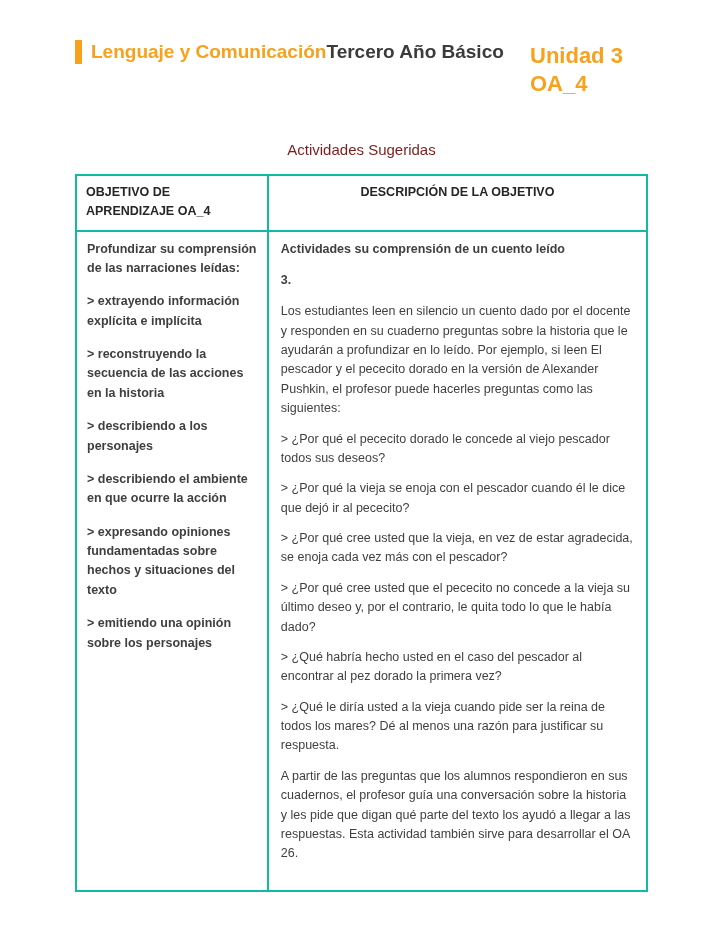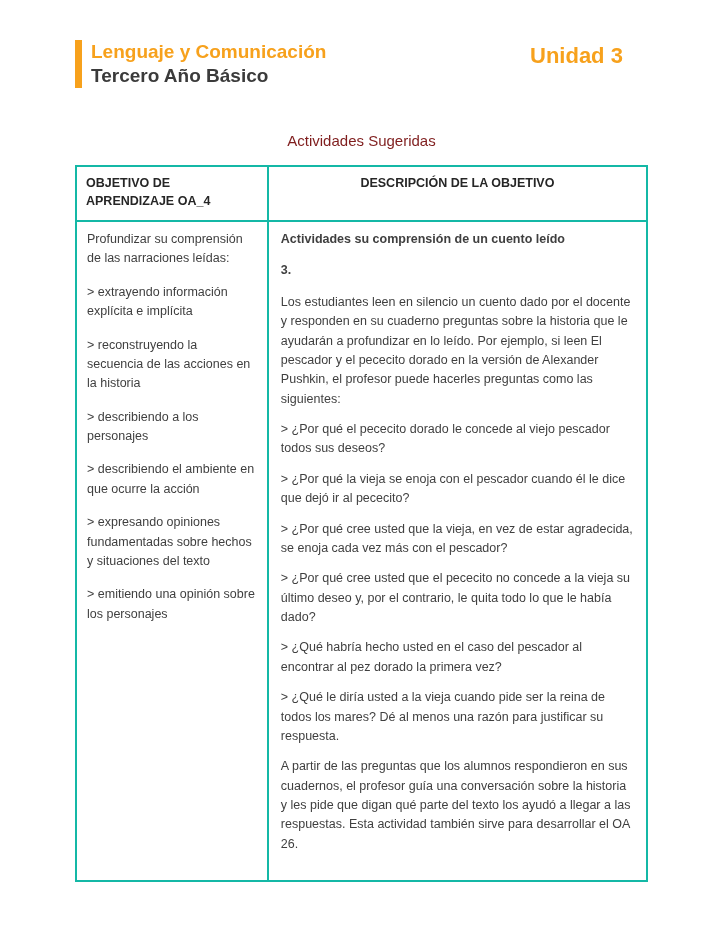--- a/index.html
+++ b/index.html
@@ -28,21 +28,21 @@
     display: flex;
     align-items: stretch;
   }
   .accent-bar {
     width: 7px;
     background: #F7A11C;
     margin-right: 9px;
   }
   .header-titles {
     display: flex;
-    flex-direction: column;
+    flex-direction: row;
     justify-content: flex-end;
   }
   .subject-title {
     font-size: 19px;
     font-weight: bold;
     color: #F7A11C;
     line-height: 1.25;
   }
   .grade-title {
     font-size: 19px;
@@ -96,21 +96,21 @@
   }
   .objective-cell {
     padding: 8px 10px 10px 10px;
   }
   .activity-cell {
     padding: 8px 12px 10px 12px;
   }
   .objective-cell p {
     margin: 0 0 14px 0;
     font-size: 12.5px;
-    font-weight: normal;
+    font-weight: bold;
     color: #3F3F3F;
     line-height: 1.55;
   }
   .activity-cell p {
     margin: 0 0 11px 0;
     font-size: 12.5px;
     color: #3F3F3F;
     line-height: 1.55;
   }
   .activity-cell p.act-title,
@@ -130,20 +130,21 @@
   <header class="doc-header">
     <div class="header-left">
       <div class="accent-bar"></div>
       <div class="header-titles">
         <div class="subject-title">Lenguaje y Comunicación</div>
         <div class="grade-title">Tercero Año Básico</div>
       </div>
     </div>
     <div class="header-right">
       <div class="unit-label">Unidad 3</div>
+      <div class="oa-label">OA_4</div>
     </div>
   </header>
 
   <h2 class="page-title">Actividades Sugeridas</h2>
 
   <table class="activities-table">
     <thead>
       <tr>
         <th class="col-obj">OBJETIVO DE APRENDIZAJE OA_4</th>
         <th class="col-desc">DESCRIPCIÓN DE LA OBJETIVO</th>

